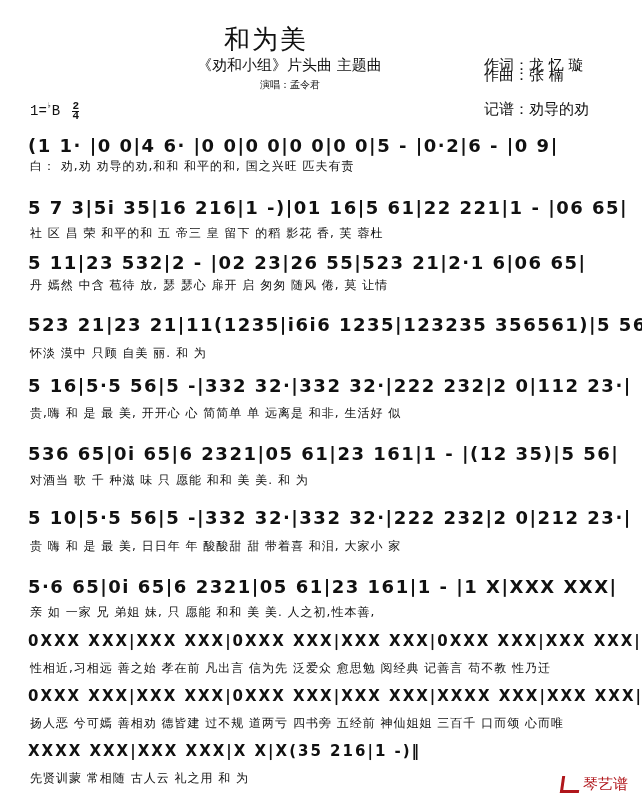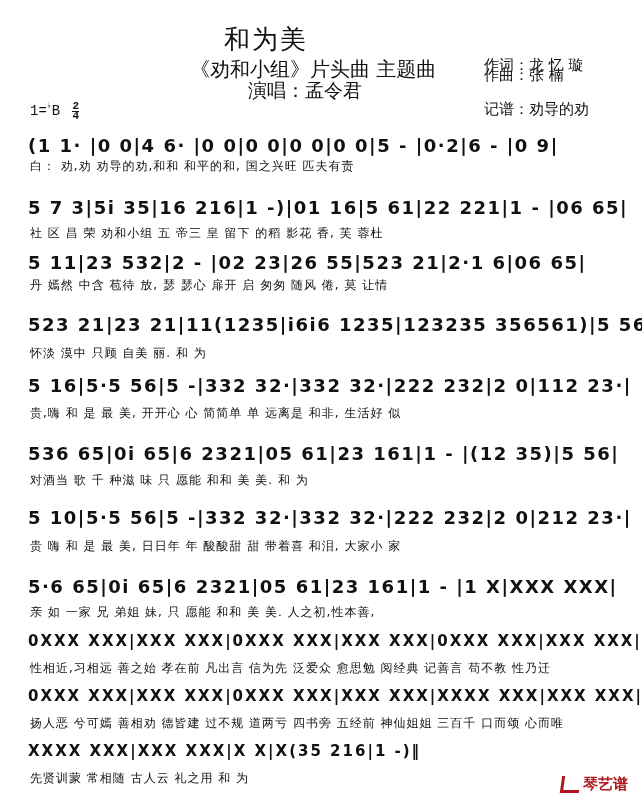--- a/index.html
+++ b/index.html
@@ -1,30 +1,30 @@
 <!DOCTYPE html>
 <html><head>
   <meta charset="utf-8">
   <style>
     html, body { margin: 0; padding: 0; background: #ffffff; }
     body { width: 642px; height: 808px; position: relative; overflow: hidden; color: #111; font-family: "DejaVu Sans", sans-serif; }
     .abs { position: absolute; white-space: nowrap; }
     .title { left: 0; width: 532px; top: 22px; text-align: center; font-size: 26px; letter-spacing: 2px; }
-    .subtitle { left: 190px; top: 56px; font-size: 20px; }
-    .singer { left: 248px; top: 78px; font-size: 19px; }
+    .subtitle { left: 197px; top: 56px; font-size: 15px; }
+    .singer { left: 260px; top: 78px; font-size: 10px; }
     .credit { left: 484px; font-size: 15px; text-align: center; }
     .key { left: 30px; top: 102px; font-size: 14px; font-family: Liberation Mono, monospace; }
     .key sup { font-size: 8px; position: relative; top: -2px; }
     .frac { display: inline-block; vertical-align: middle; text-align: center; font-size: 11px; line-height: 9px; font-weight: bold; margin-left: 4px; }
     .frac span { display: block; }
     .frac .num { border-bottom: 1px solid #111; }
     .notes { left: 28px; font-family: "DejaVu Sans", sans-serif; font-weight: bold; font-size: 18px; letter-spacing: 1.5px; }
     .notes.x { font-weight: bold; font-size: 15px; letter-spacing: 2px; }
     .lyrics { left: 30px; font-size: 12px; letter-spacing: 1px; }
-    .logo { right: 14px; top: 775px; color: #b0161b; font-size: 15px; font-weight: bold; display: flex; align-items: center; gap: 3px; }
+    .logo { right: 14px; top: 775px; color: #b0161b; font-size: 15px; font-weight: normal; display: flex; align-items: center; gap: 3px; }
     .logo-mark { width: 16px; height: 14px; border-left: 3px solid #b0161b; border-bottom: 3px solid #b0161b; transform: skewX(-8deg); }
   </style>
 </head>
 <body>
 
 <div class="abs title">和为美</div>
 <div class="abs subtitle">《劝和小组》片头曲 主题曲</div>
 <div class="abs singer">演唱：孟令君</div>
 <div class="abs credit" style="top:56px">作词：龙 忆 璇</div>
 <div class="abs credit" style="top:66px">作曲：张    楠</div>
@@ -36,21 +36,21 @@
     <span class="num">2</span>
     <span>4</span>
   </span>
 </div>
 
 <div id="score">
   <div class="abs notes" style="top:135px">(1 1· |0 0|4 6· |0  0|0  0|0  0|0  0|5 - |0·2|6 - |0 9|</div>
   <div class="abs lyrics" style="top:158px">                                              白：  劝,劝  劝导的劝,和和  和平的和, 国之兴旺    匹夫有责</div>
 
   <div class="abs notes" style="top:197px">5 7 3|5i 35|16 216|1 -)|01 16|5 61|22 221|1 - |06 65|</div>
-  <div class="abs lyrics" style="top:225px">社 区 昌  荣        劝和小组              五 帝三  皇  留下  的稻 影花    香,        芙 蓉杜</div>
+  <div class="abs lyrics" style="top:225px">社 区 昌  荣        和平的和              五 帝三  皇  留下  的稻 影花    香,        芙 蓉杜</div>
 
   <div class="abs notes" style="top:252px">5 11|23 532|2 - |02 23|26 55|523 21|2·1 6|06 65|</div>
   <div class="abs lyrics" style="top:277px">丹  嫣然  中含  苞待    放,      瑟  瑟心  扉开    启  匆匆     随风   倦,           莫  让情</div>
 
   <div class="abs notes" style="top:314px">523 21|23 21|11(1235|i6i6 1235|123235 356561)|5 56|</div>
   <div class="abs lyrics" style="top:345px">怀淡     漠中  只顾 自美     丽.                                                            和   为</div>
 
   <div class="abs notes" style="top:375px">5 16|5·5 56|5 -|332 32·|332 32·|222 232|2 0|112 23·|</div>
   <div class="abs lyrics" style="top:405px">贵,嗨     和  是   最  美,   开开心   心    简简单   单    远离是   和非,      生活好   似</div>
 

